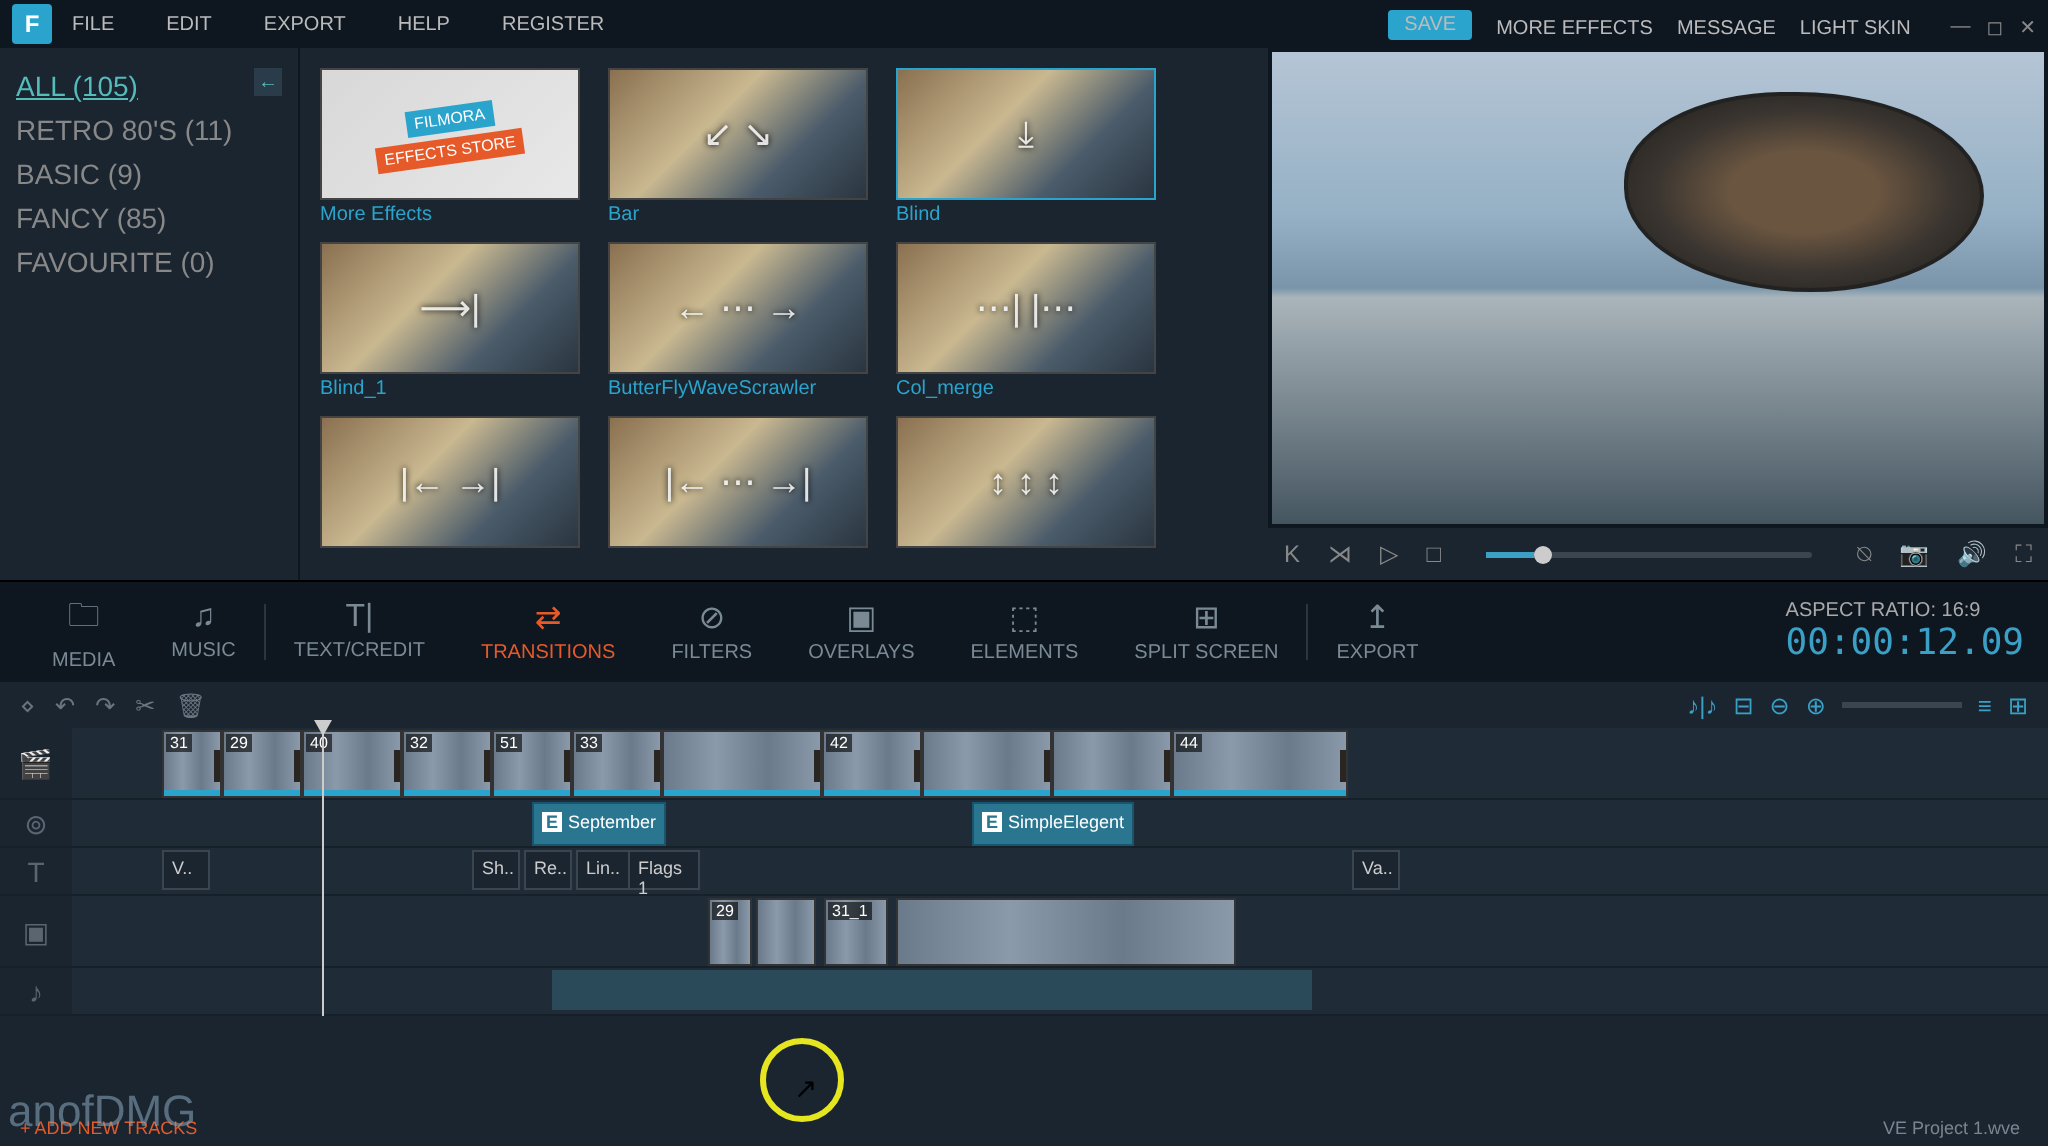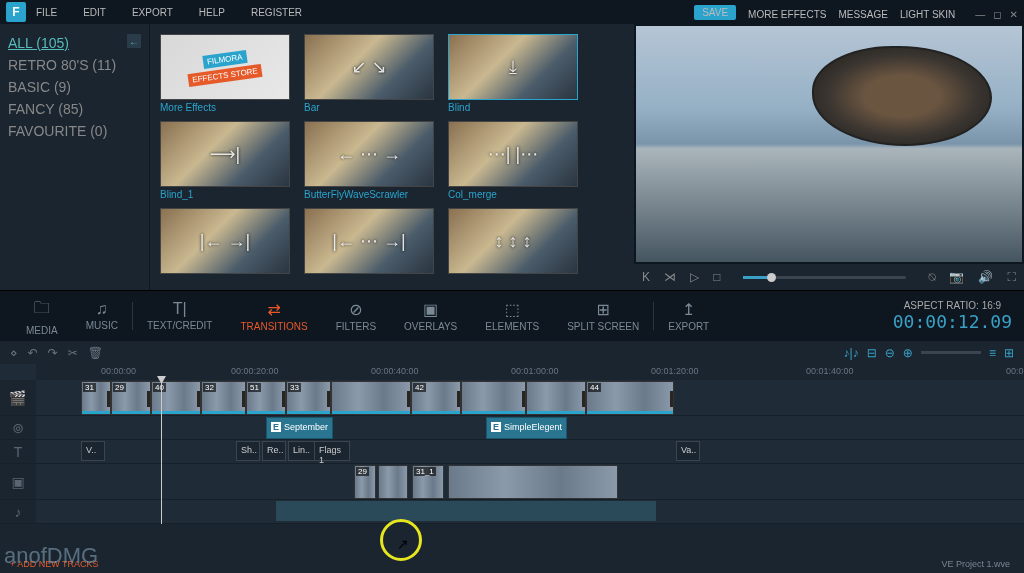--- a/index.html
+++ b/index.html
@@ -39,21 +39,21 @@
   .pctrl { color: #888; cursor: pointer; font-size: 12px; }
   .pslider { flex: 1; height: 3px; background: #3a4550; border-radius: 2px; position: relative; margin: 0 8px; }
   .pslider-fill { width: 15%; height: 100%; background: #3aa0c5; }
   .pslider-knob { position: absolute; left: 15%; top: -3px; width: 9px; height: 9px; border-radius: 50%; background: #ccc; }
   
   .tabs { height: 50px; background: #0e1620; display: flex; align-items: center; padding: 0 12px; border-top: 1px solid #000; }
   .tab { display: flex; flex-direction: column; align-items: center; gap: 2px; padding: 0 14px; color: #7a8a95; cursor: pointer; font-size: 10px; }
   .tab.active { color: #e65a2a; }
   .tab-ic { font-size: 16px; }
   .tab-sep { width: 1px; height: 28px; background: #2a3540; }
-  .tabs-right { margin-left: auto; text-align: center; color: #aaa; font-size: 10px; }
+  .tabs-right { margin-left: auto; text-align: left; color: #aaa; font-size: 10px; }
   .timecode { color: #3aa0c5; font-size: 18px; font-family: monospace; }
   
   .tl-tools { height: 24px; background: #1a2530; display: flex; align-items: center; padding: 0 10px; gap: 10px; border-top: 1px solid #0e1620; }
   .tl-tool { color: #6a7580; cursor: pointer; font-size: 12px; }
   .tl-tools-r { margin-left: auto; display: flex; gap: 8px; align-items: center; }
   .tl-tools-r .tl-tool { color: #3aa0c5; }
   
   .ruler { height: 16px; background: #1a2530; position: relative; margin-left: 36px; }
   .ruler span { position: absolute; color: #6a7580; font-size: 9px; top: 2px; }
   
@@ -259,29 +259,20 @@
     <span class="tl-tool">⊟</span>
     <span class="tl-tool">⊖</span>
     <span class="tl-tool">⊕</span>
     <div style="width:60px;height:3px;background:#3a4550;"></div>
     <span class="tl-tool">≡</span>
     <span class="tl-tool">⊞</span>
   </div>
 </div>
 
 <div class="timeline">
-  <div class="ruler" id="ruler">
-      <span style="left: 65px;">00:00:00</span>
-      <span style="left: 195px;">00:00:20:00</span>
-      <span style="left: 335px;">00:00:40:00</span>
-      <span style="left: 475px;">00:01:00:00</span>
-      <span style="left: 615px;">00:01:20:00</span>
-      <span style="left: 770px;">00:01:40:00</span>
-      <span style="left: 970px;">00:0</span>
-    </div>
   <div style="position:relative;">
     <div class="playhead"></div>
 
     <div class="tl-row">
       <div class="tl-gutter">🎬</div>
       <div class="tl-content" id="vtrack">
           <div class="clip" style="left: 45px; width: 30px;">
             <div class="clip-num">31</div>
             <div class="clip-strip"></div>
             <div class="clip-h" style="right: -3px;"></div>

